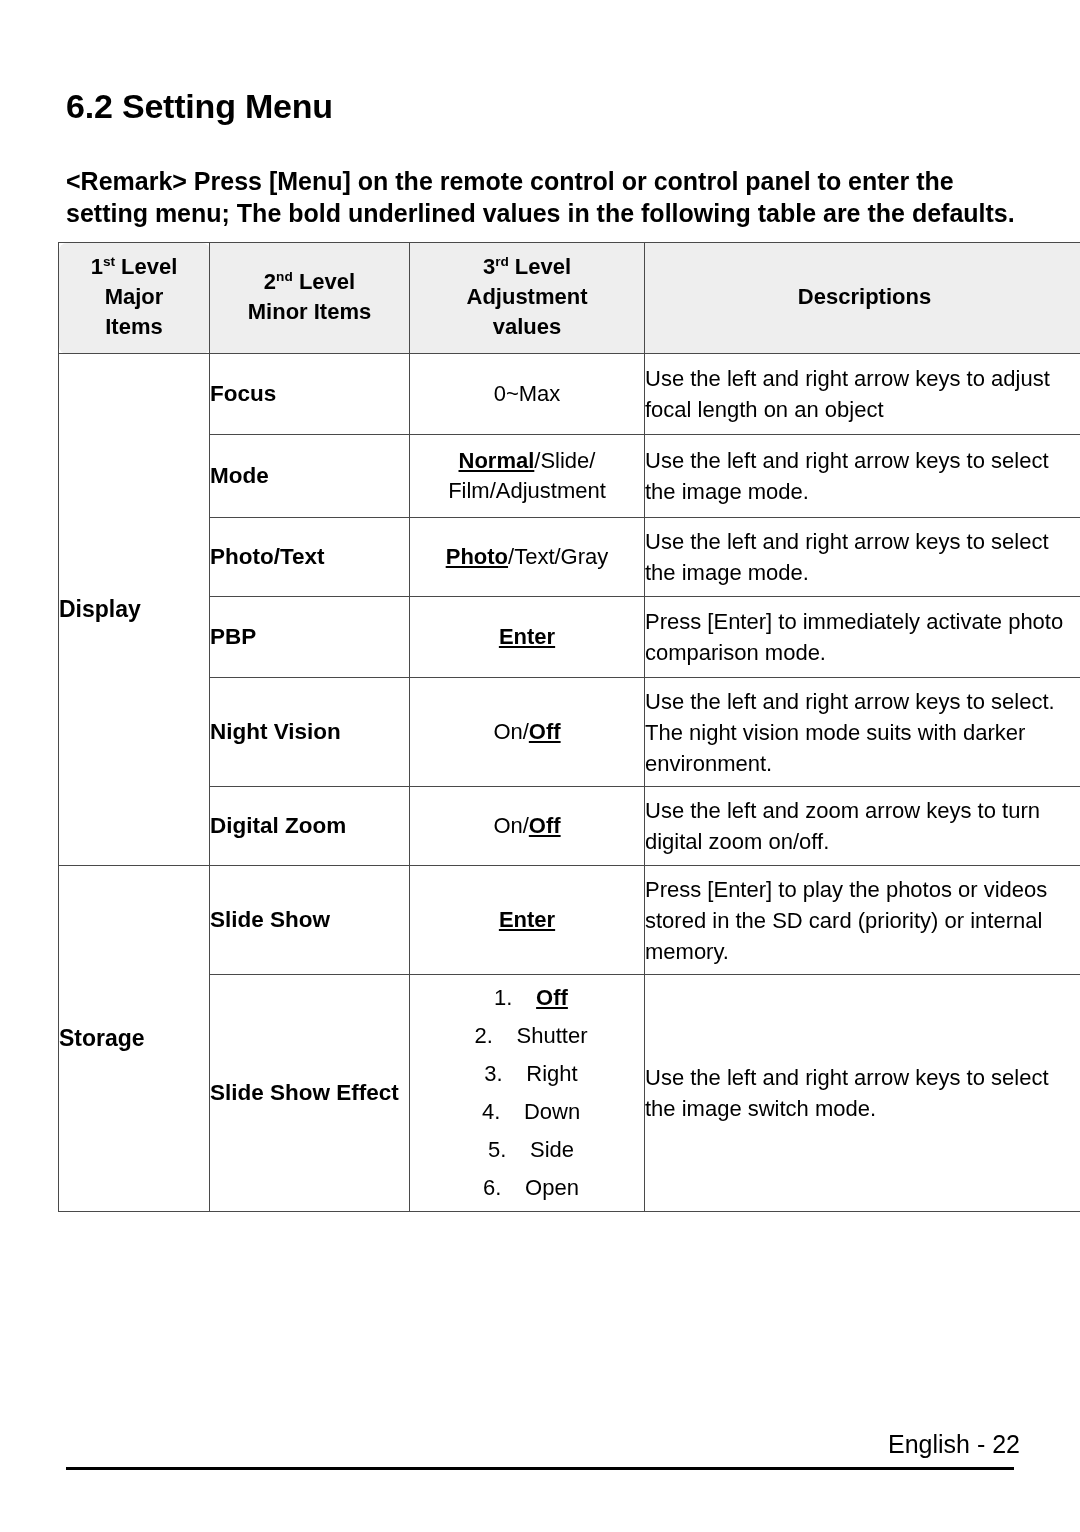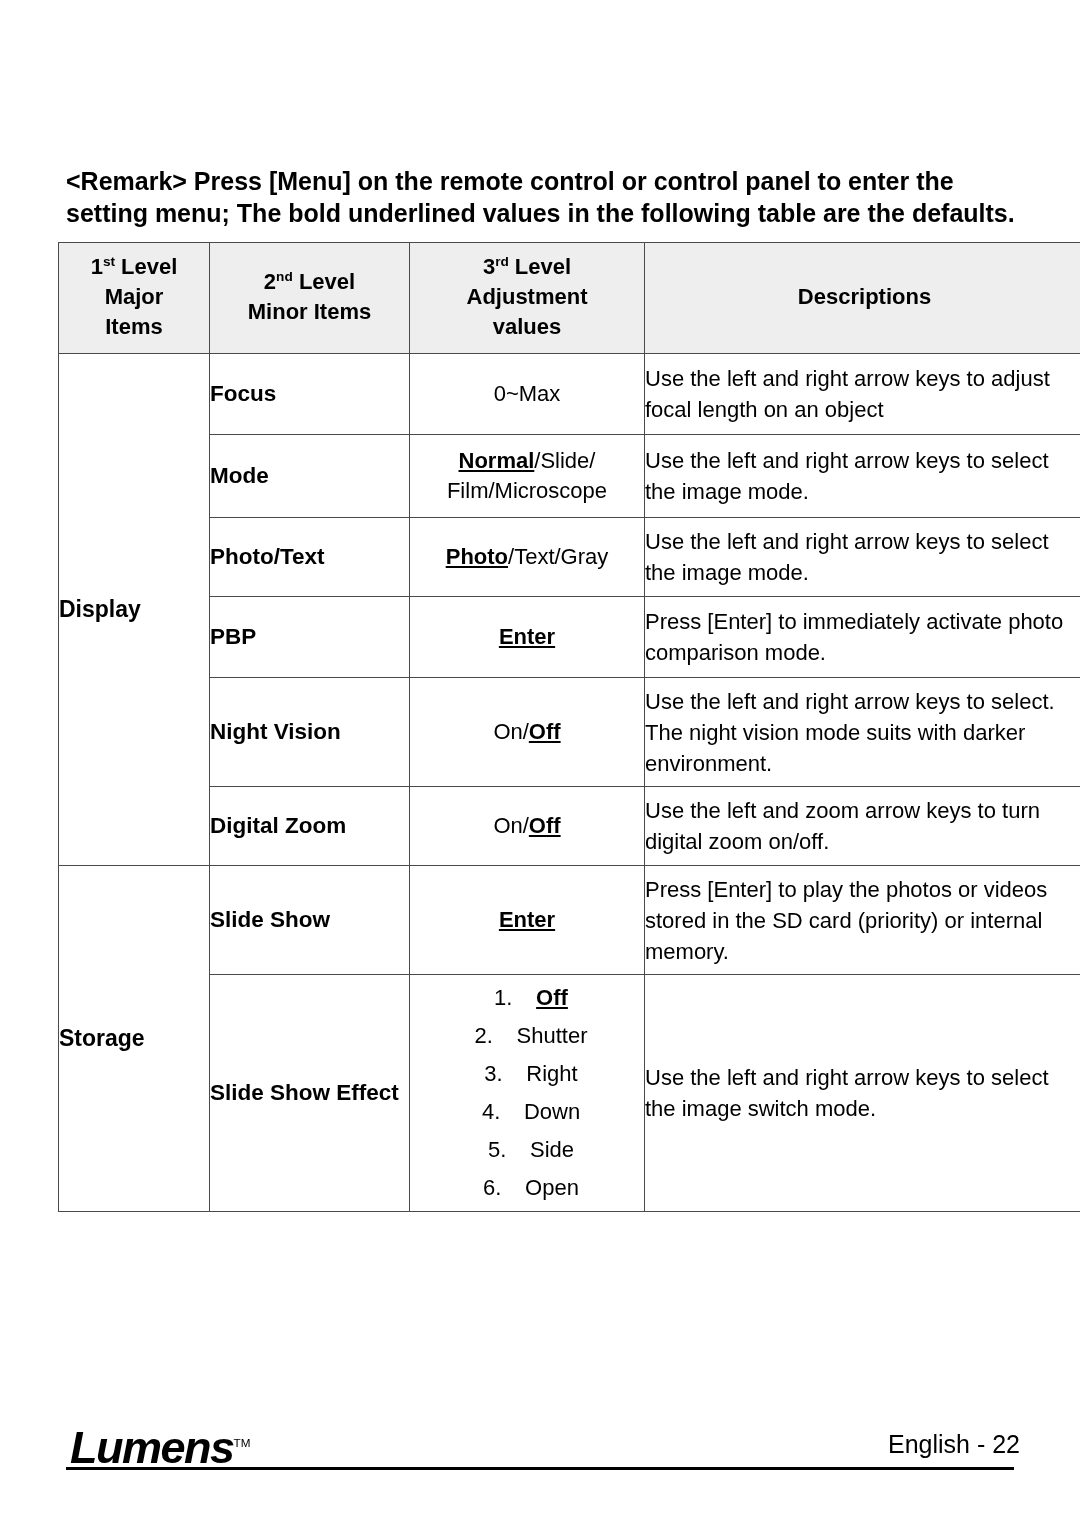--- a/index.html
+++ b/index.html
@@ -64,21 +64,21 @@
     padding: 0;
   }
   table.menu thead th {
     background: #eeeeee;
     text-align: center;
     font-size: 22px;
     font-weight: bold;
     line-height: 30px;
     padding: 9px 4px 11px 4px;
   }
-  .col1 { width: 151px; }
+  .col1 { width: 151px; border-radius: 8px; }
   .col2 { width: 200px; }
   .col3 { width: 235px; }
   .col4 { width: 440px; }
 
   sup.ord {
     font-size: 0.62em;
     vertical-align: super;
     line-height: 0;
     font-weight: bold;
   }
@@ -192,20 +192,21 @@
     font-size: 25px;
     font-weight: normal;
     white-space: nowrap;
   }
 </style>
 </head>
 <body>
 
 <div class="page">
 
+  <h1 class="section-title">6.2 Setting Menu</h1>
 
   <p class="remark">&lt;Remark&gt; Press [Menu] on the remote control or control panel to enter the setting menu; The bold underlined values in the following table are the defaults.</p>
 
   <div class="tbl-wrap">
     <table class="menu">
       <colgroup>
         <col class="col1">
           <col class="col2">
           <col class="col3">
           <col class="col4">
@@ -233,21 +234,21 @@
 
         <tr class="r-focus">
           <td class="major" rowspan="6">Display</td>
           <td class="minor">Focus</td>
           <td class="values">0~Max</td>
           <td class="desc">Use the left and right arrow keys to adjust focal length on an object</td>
         </tr>
 
         <tr class="r-mode">
           <td class="minor">Mode</td>
-          <td class="values"><span class="dflt">Normal</span><span>/Slide/ Film/Microscope</span></td>
+          <td class="values"><span class="dflt">Normal</span><span>/Slide/ Film/Adjustment</span></td>
           <td class="desc">Use the left and right arrow keys to select the image mode.</td>
         </tr>
 
         <tr class="r-photo">
           <td class="minor">Photo/Text</td>
           <td class="values"><span class="dflt">Photo</span><span>/Text/Gray</span></td>
           <td class="desc">Use the left and right arrow keys to select the image mode.</td>
         </tr>
 
         <tr class="r-pbp">
@@ -289,17 +290,16 @@
           </td>
           <td class="desc">Use the left and right arrow keys to select the image switch mode.</td>
         </tr>
 
       </tbody>
     </table>
   </div>
 
   <div class="footer">
     <div class="footer-rule"></div>
-    <div class="logo"><span>Lumens</span><sup>TM</sup></div>
     <div class="pagenum">English  -  22</div>
   </div>
 
 </div>
 
 </body></html>

